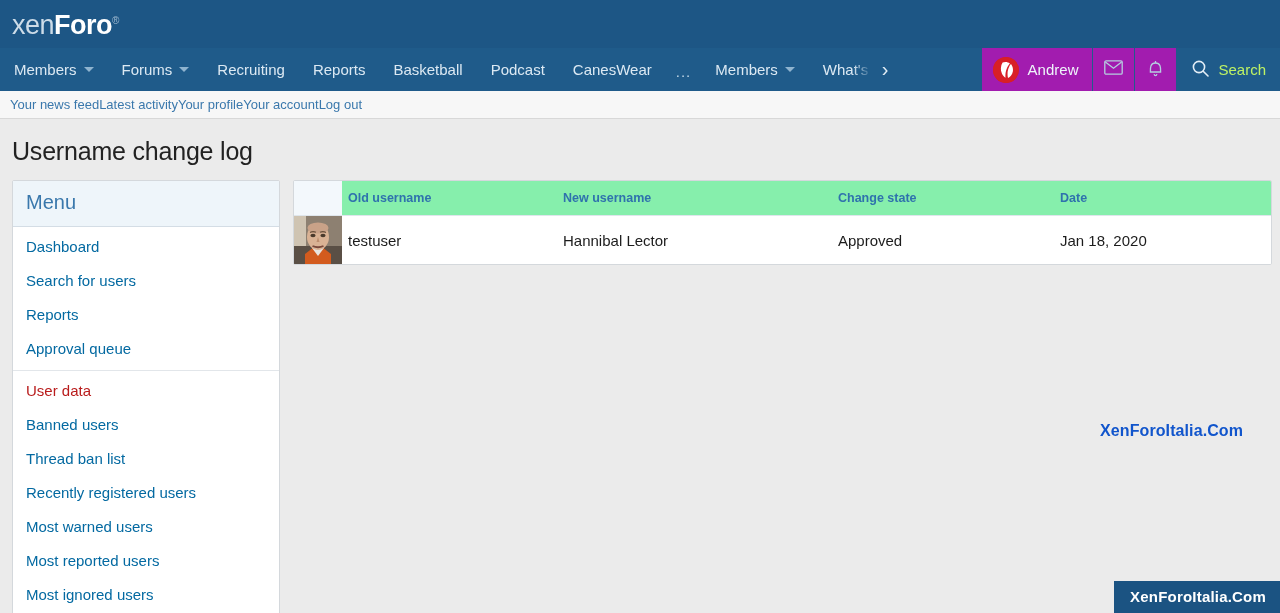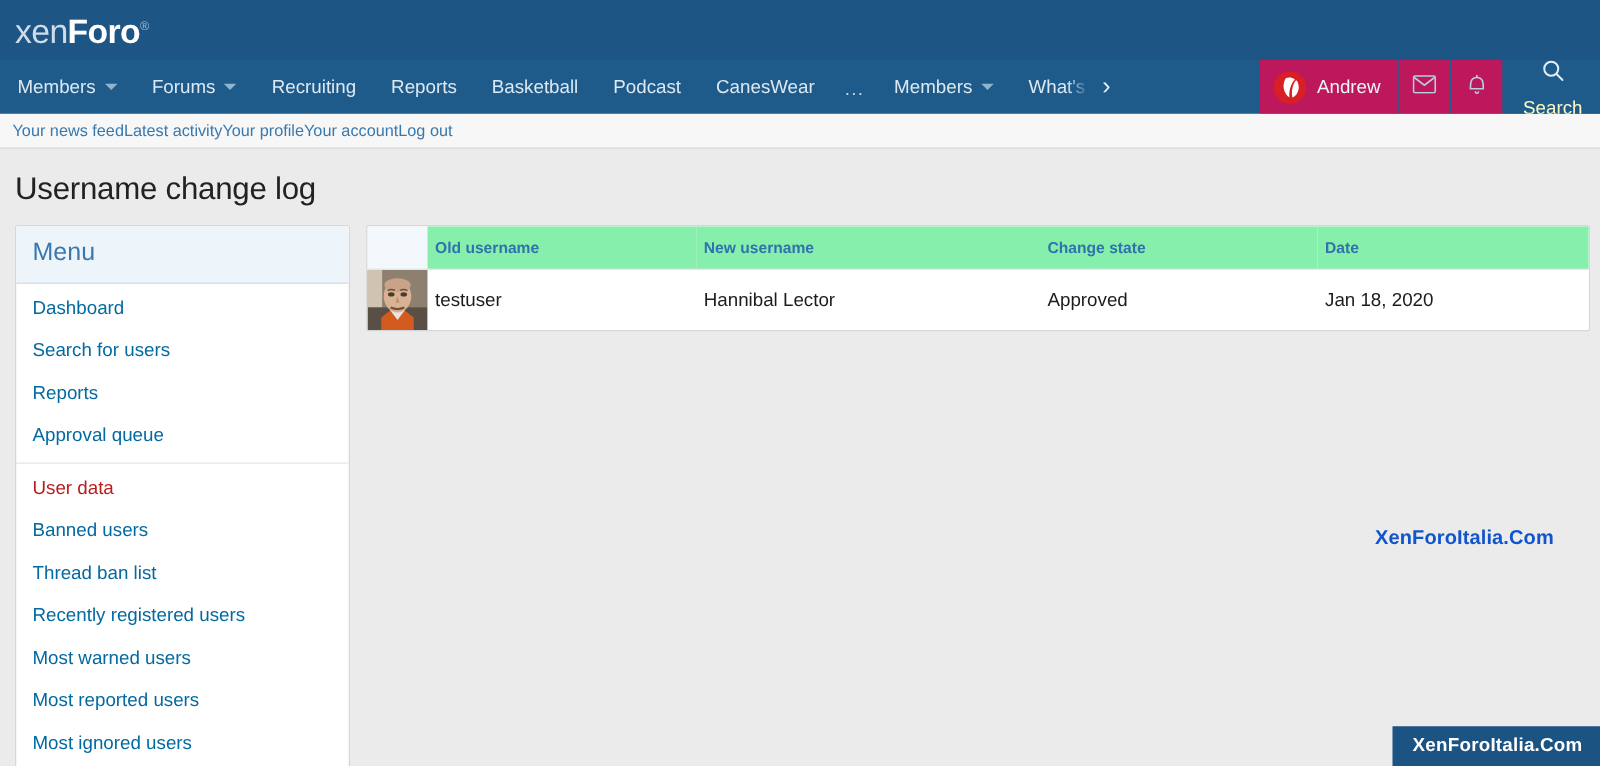--- a/index.html
+++ b/index.html
@@ -80,21 +80,21 @@
     width: 26px;
     color: #e4eef6;
     font-size: 20px;
     font-weight: 300;
     cursor: pointer;
   }
 
   .user-block {
     display: flex;
     align-items: stretch;
-    background: #be185d;
+    background: #a21caf;
     flex-shrink: 0;
   }
   .user-btn {
     display: flex; align-items: center;
     padding: 0 14px 0 11px;
     cursor: pointer;
   }
   .avatar-logo {
     width: 26px; height: 26px;
     border-radius: 50%;
@@ -110,24 +110,23 @@
     width: 42px;
     display: flex; align-items: center; justify-content: center;
     border-left: 1px solid #215c8c;
     cursor: pointer;
   }
   .search-btn {
     display: flex; align-items: center;
     gap: 9px;
     padding: 0 14px 0 16px;
     background: #1f5b8a;
-    color: #fef9c3; font-size: 15px;
+    color: #bef264; font-size: 15px;
     cursor: pointer;
     flex-shrink: 0;
-    flex-direction: column;
   }
 
   
   .subnav {
     background: #f7f7f7;
     border-bottom: 1px solid #d8d8d8;
     height: 28px;
     display: flex;
     align-items: center;
     padding-left: 10px;

